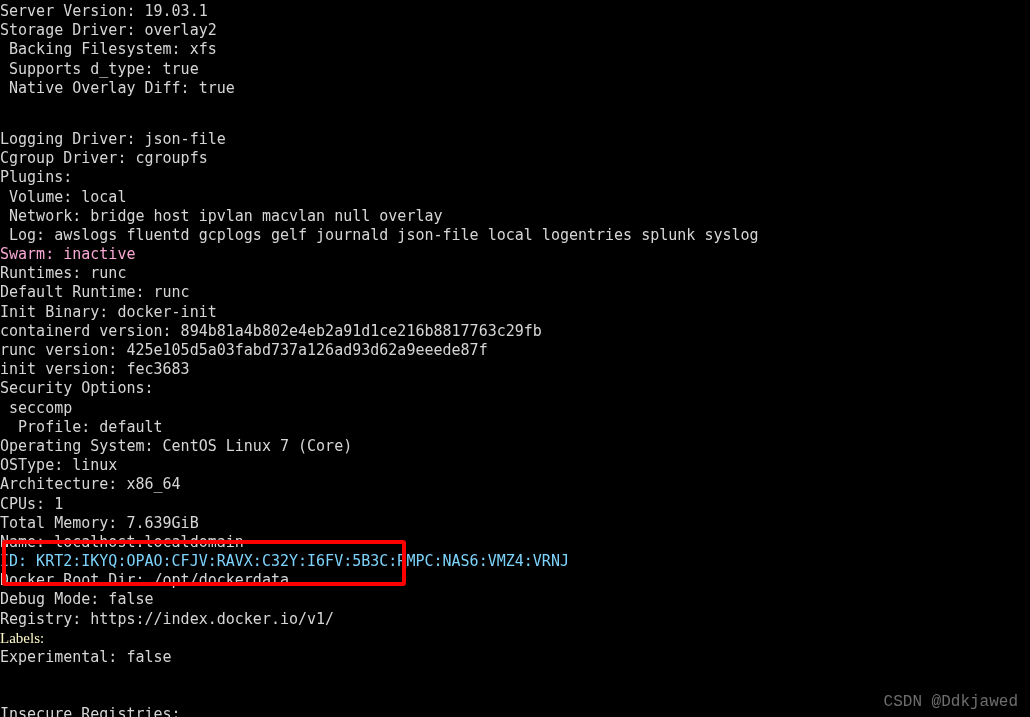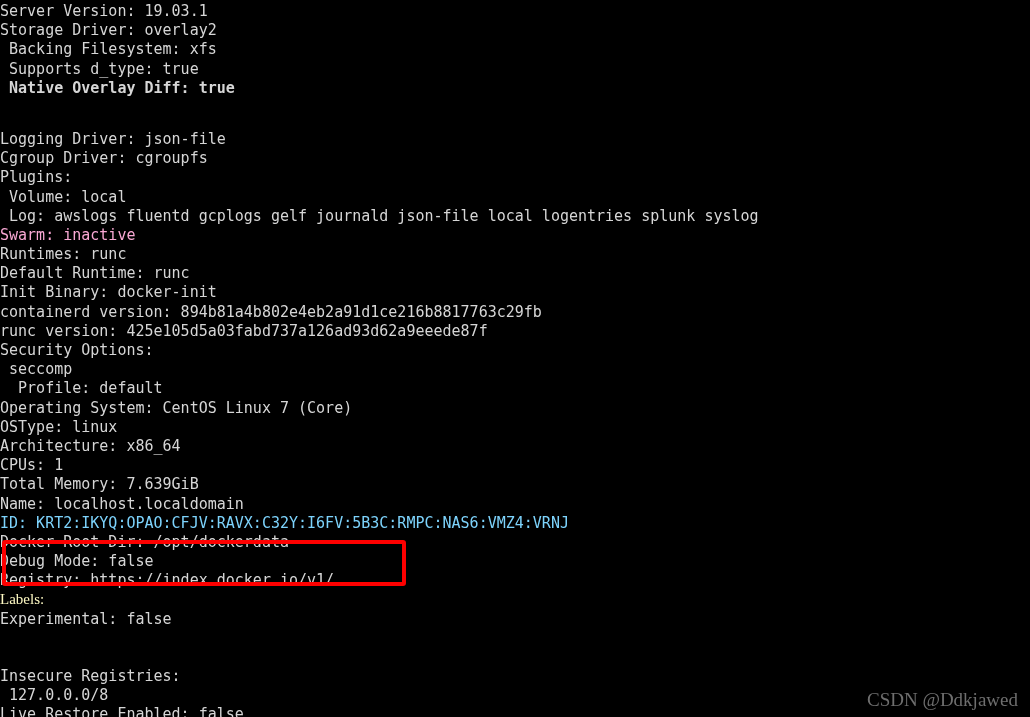--- a/index.html
+++ b/index.html
@@ -56,47 +56,49 @@
     border-radius: 3px;
     box-sizing: border-box;
     pointer-events: none;
     background: transparent;
   }
 
   #watermark {
     position: absolute;
     right: 12px;
     bottom: 6px;
-    font-family: Liberation Serif, serif;
-    font-size: 19px;
+    font-family: Liberation Mono, monospace;
+    font-size: 16px;
     color: #6e6e6e;
     white-space: pre;
   }
 </style>
 </head>
 <body>
 
 <div id="terminal" style="background: rgb(0, 0, 0);">
   <div id="console-lines">
       <span class="line" style="color: rgb(214, 214, 214);">Server Version: 19.03.1</span>
       <span class="line" style="color: rgb(214, 214, 214);">Storage Driver: overlay2</span>
       <span class="line" style="color: rgb(214, 214, 214);"> Backing Filesystem: xfs</span>
       <span class="line" style="color: rgb(214, 214, 214);"> Supports d_type: true</span>
-      <span class="line" style="color: rgb(214, 214, 214); font-weight: bold;"> Native Overlay Diff: true</span>
+      <span class="line" style="color: rgb(214, 214, 214);"> Native Overlay Diff: true</span>
       <span class="line" style="color: rgb(214, 214, 214); margin-top: 32px;">Logging Driver: json-file</span>
       <span class="line" style="color: rgb(214, 214, 214);">Cgroup Driver: cgroupfs</span>
       <span class="line" style="color: rgb(214, 214, 214);">Plugins:</span>
       <span class="line" style="color: rgb(214, 214, 214);"> Volume: local</span>
+      <span class="line" style="color: rgb(214, 214, 214);"> Network: bridge host ipvlan macvlan null overlay</span>
       <span class="line" style="color: rgb(214, 214, 214);"> Log: awslogs fluentd gcplogs gelf journald json-file local logentries splunk syslog</span>
       <span class="line" style="color: #f9a8d4;">Swarm: inactive</span>
       <span class="line" style="color: rgb(214, 214, 214);">Runtimes: runc</span>
       <span class="line" style="color: rgb(214, 214, 214);">Default Runtime: runc</span>
       <span class="line" style="color: rgb(214, 214, 214);">Init Binary: docker-init</span>
       <span class="line" style="color: rgb(214, 214, 214);">containerd version: 894b81a4b802e4eb2a91d1ce216b8817763c29fb</span>
       <span class="line" style="color: rgb(214, 214, 214);">runc version: 425e105d5a03fabd737a126ad93d62a9eeede87f</span>
+      <span class="line" style="color: rgb(214, 214, 214);">init version: fec3683</span>
       <span class="line" style="color: rgb(214, 214, 214);">Security Options:</span>
       <span class="line" style="color: rgb(214, 214, 214);"> seccomp</span>
       <span class="line" style="color: rgb(214, 214, 214);">  Profile: default</span>
       <span class="line" style="color: rgb(214, 214, 214);">Operating System: CentOS Linux 7 (Core)</span>
       <span class="line" style="color: rgb(214, 214, 214);">OSType: linux</span>
       <span class="line" style="color: rgb(214, 214, 214);">Architecture: x86_64</span>
       <span class="line" style="color: rgb(214, 214, 214);">CPUs: 1</span>
       <span class="line" style="color: rgb(214, 214, 214);">Total Memory: 7.639GiB</span>
       <span class="line" style="color: rgb(214, 214, 214);">Name: localhost.localdomain</span>
       <span class="line" style="color: #7dd3fc;">ID: KRT2:IKYQ:OPAO:CFJV:RAVX:C32Y:I6FV:5B3C:RMPC:NAS6:VMZ4:VRNJ</span>

